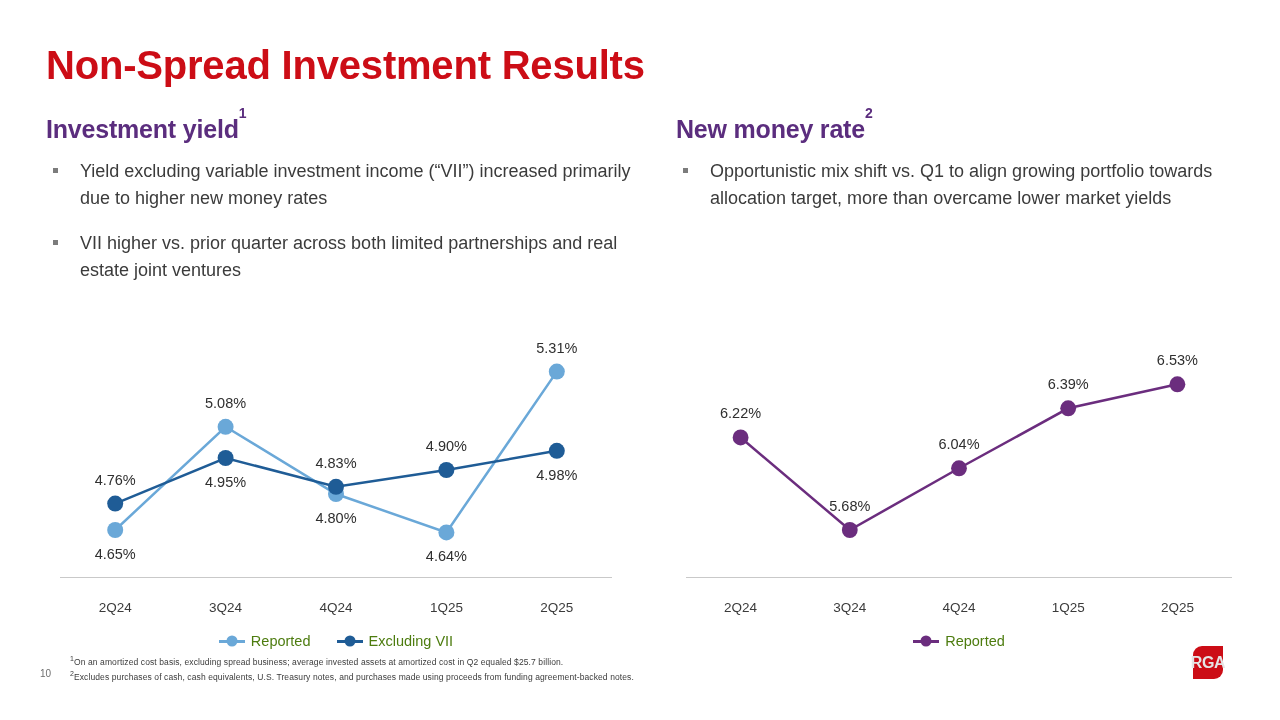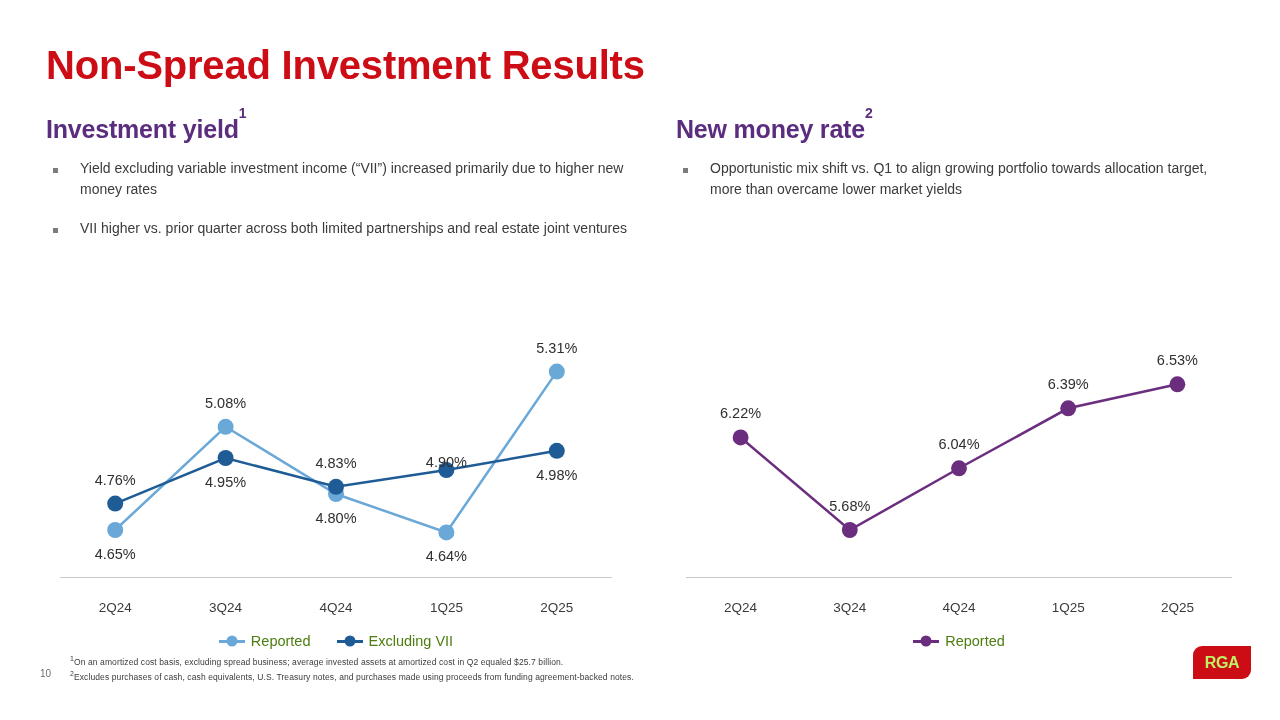--- a/index.html
+++ b/index.html
@@ -53,21 +53,21 @@
   
   ul.bullets {
     list-style: none;
     margin: 0;
     padding: 0;
   }
   ul.bullets li {
     position: relative;
     padding-left: 34px;
     margin-bottom: 18px;
-    font-size: 14px;
+    font-size: 18px;
     line-height: 1.5;
     color: #3b3b3b;
   }
   ul.bullets li:before {
     content: "";
     position: absolute;
     left: 7px;
     top: 10px;
     width: 5px;
     height: 5px;
@@ -178,25 +178,25 @@
     top: 668px;
     font-size: 10px;
     color: #6e6e6e;
   }
 
   
   #rga-logo {
     position: absolute;
     left: 1193px;
     top: 646px;
-    width: 58px;
+    width: 30px;
     height: 33px;
     background: #cc0d16;
     border-radius: 9px 0 9px 0;
-    color: #bef264;
+    color: #e5e5e5;
     font-size: 16px;
     font-weight: bold;
     letter-spacing: -0.3px;
     display: flex;
     align-items: center;
     justify-content: center;
   }
 </style>
 </head>
 <body>
@@ -246,21 +246,21 @@
       </svg>
     <div class="axis-line"></div>
   <div class="pt-label" style="left: 10%; top: 216px;">4.65%</div>
       <div class="pt-label" style="left: 30%; top: 64.8px;">5.08%</div>
       <div class="pt-label" style="left: 50%; top: 180px;">4.80%</div>
       <div class="pt-label" style="left: 70%; top: 218.4px;">4.64%</div>
       <div class="pt-label" style="left: 90%; top: 9.6px;">5.31%</div>
       <div class="pt-label" style="left: 10%; top: 141.6px;">4.76%</div>
       <div class="pt-label" style="left: 30%; top: 144px;">4.95%</div>
       <div class="pt-label" style="left: 50%; top: 124.8px;">4.83%</div>
-      <div class="pt-label" style="left: 70%; top: 124px;">4.90%</div>
+      <div class="pt-label" style="left: 70%; top: 108px;">4.90%</div>
       <div class="pt-label" style="left: 90%; top: 136.8px;">4.98%</div>
     </div>
   <div class="x-labels">
       <div class="x-tick">2Q24</div>
       <div class="x-tick">3Q24</div>
       <div class="x-tick">4Q24</div>
       <div class="x-tick">1Q25</div>
       <div class="x-tick">2Q25</div>
     </div>
   <div class="legend">

